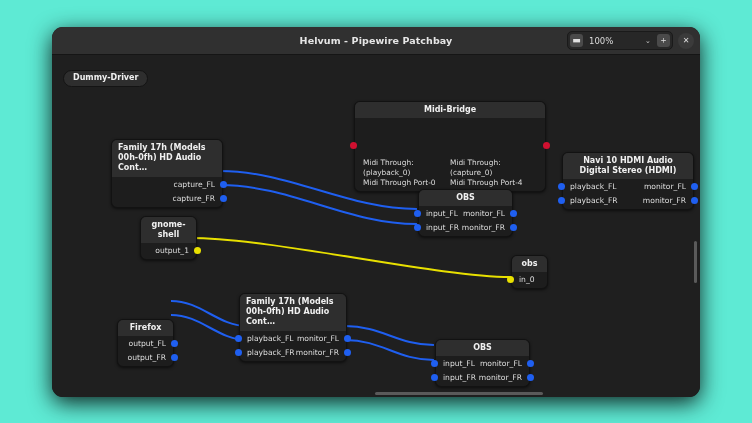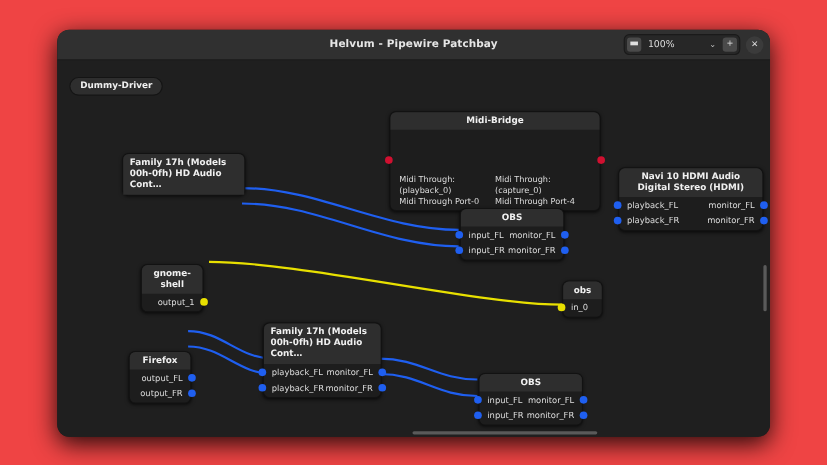--- a/index.html
+++ b/index.html
@@ -2,21 +2,21 @@
 <html><head>
 <meta charset="utf-8">
 <style>
   html, body {
     margin: 0; padding: 0;
     width: 752px; height: 423px;
     background: #000000;
     font-family: "DejaVu Sans", "Liberation Sans", sans-serif;
     overflow: hidden;
   }
-  #root { position: relative; width: 752px; height: 423px; background: #ef4444; }
+  #root { position: relative; width: 752px; height: 423px; background: #5eead4; }
 
   
   .window {
     position: absolute;
     left: 52px; top: 27px;
     width: 648px; height: 370px;
     background: #1e1e1e;
     border-radius: 11px;
     overflow: hidden;
     box-shadow: 0 6px 22px rgba(0,0,0,0.85);
@@ -228,20 +228,32 @@
             <span class="dot red"></span>
             <span>Midi Through:(capture_0)
 Midi Through Port-4</span>
           </div>
         </div>
       </div>
 
       <div class="node" style="left:59px; top:84px; width:110px;">
         <div class="node-head left">Family 17h (Models
 00h-0fh) HD Audio Cont…</div>
+        <div class="ports">
+          <div class="pcol out">
+            <div class="port out">
+              <span>capture_FL</span>
+              <span class="dot blue"></span>
+            </div>
+            <div class="port out">
+              <span>capture_FR</span>
+              <span class="dot blue"></span>
+            </div>
+          </div>
+        </div>
       </div>
 
       <div class="node" style="left:471px; top:97px; width:130px;margin-left:39px;">
         <div class="node-head center">Navi 10 HDMI Audio
 Digital Stereo (HDMI)</div>
         <div class="ports">
           <div class="pcol in">
             <div class="port in">
               <span class="dot blue"></span>
               <span>playback_FL</span>
@@ -283,21 +295,21 @@
               <span class="dot blue"></span>
             </div>
             <div class="port out">
               <span>monitor_FR</span>
               <span class="dot blue"></span>
             </div>
           </div>
         </div>
       </div>
 
-      <div class="node" style="left:76px; top:161px; width:55px;margin-top:24px;">
+      <div class="node" style="left:88px; top:161px; width:55px;">
         <div class="node-head center">gnome-shell</div>
         <div class="ports">
           <div class="pcol out">
             <div class="port out">
               <span>output_1</span>
               <span class="dot yellow"></span>
             </div>
           </div>
         </div>
       </div>

